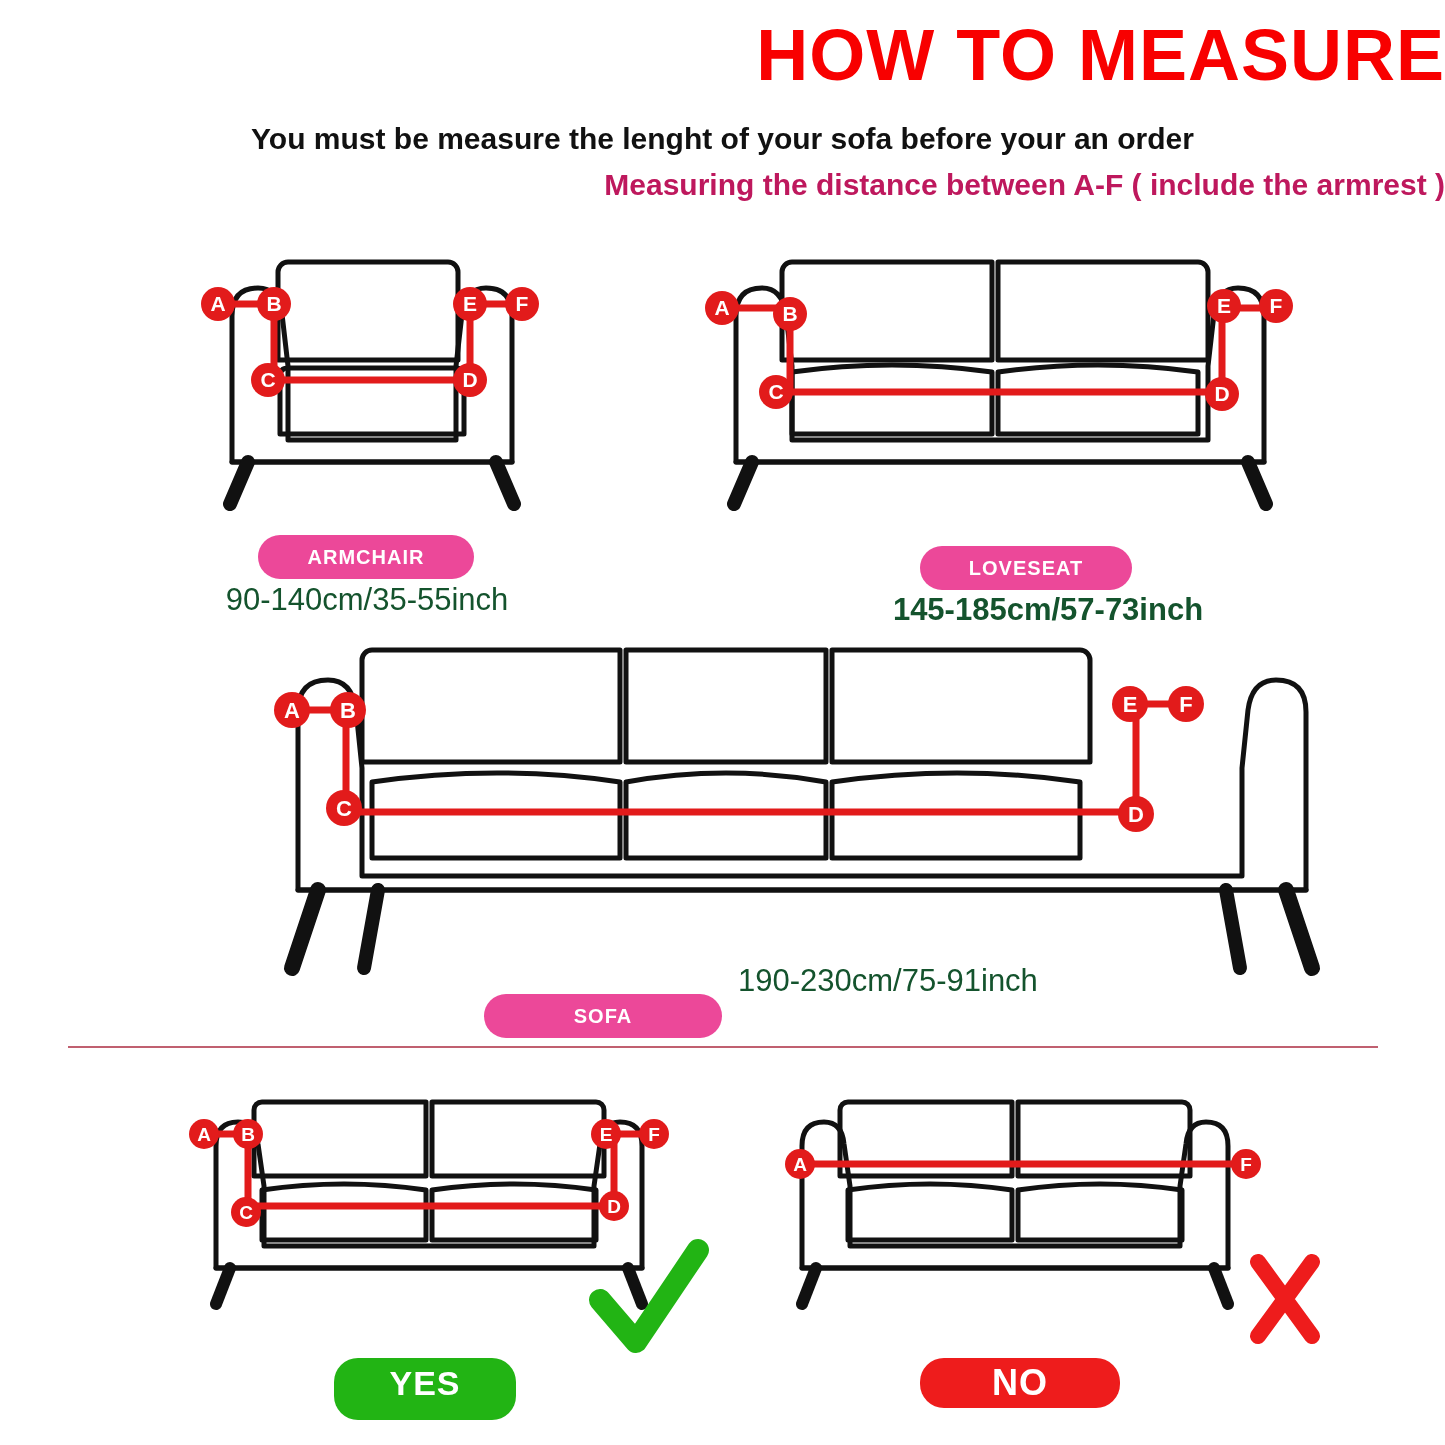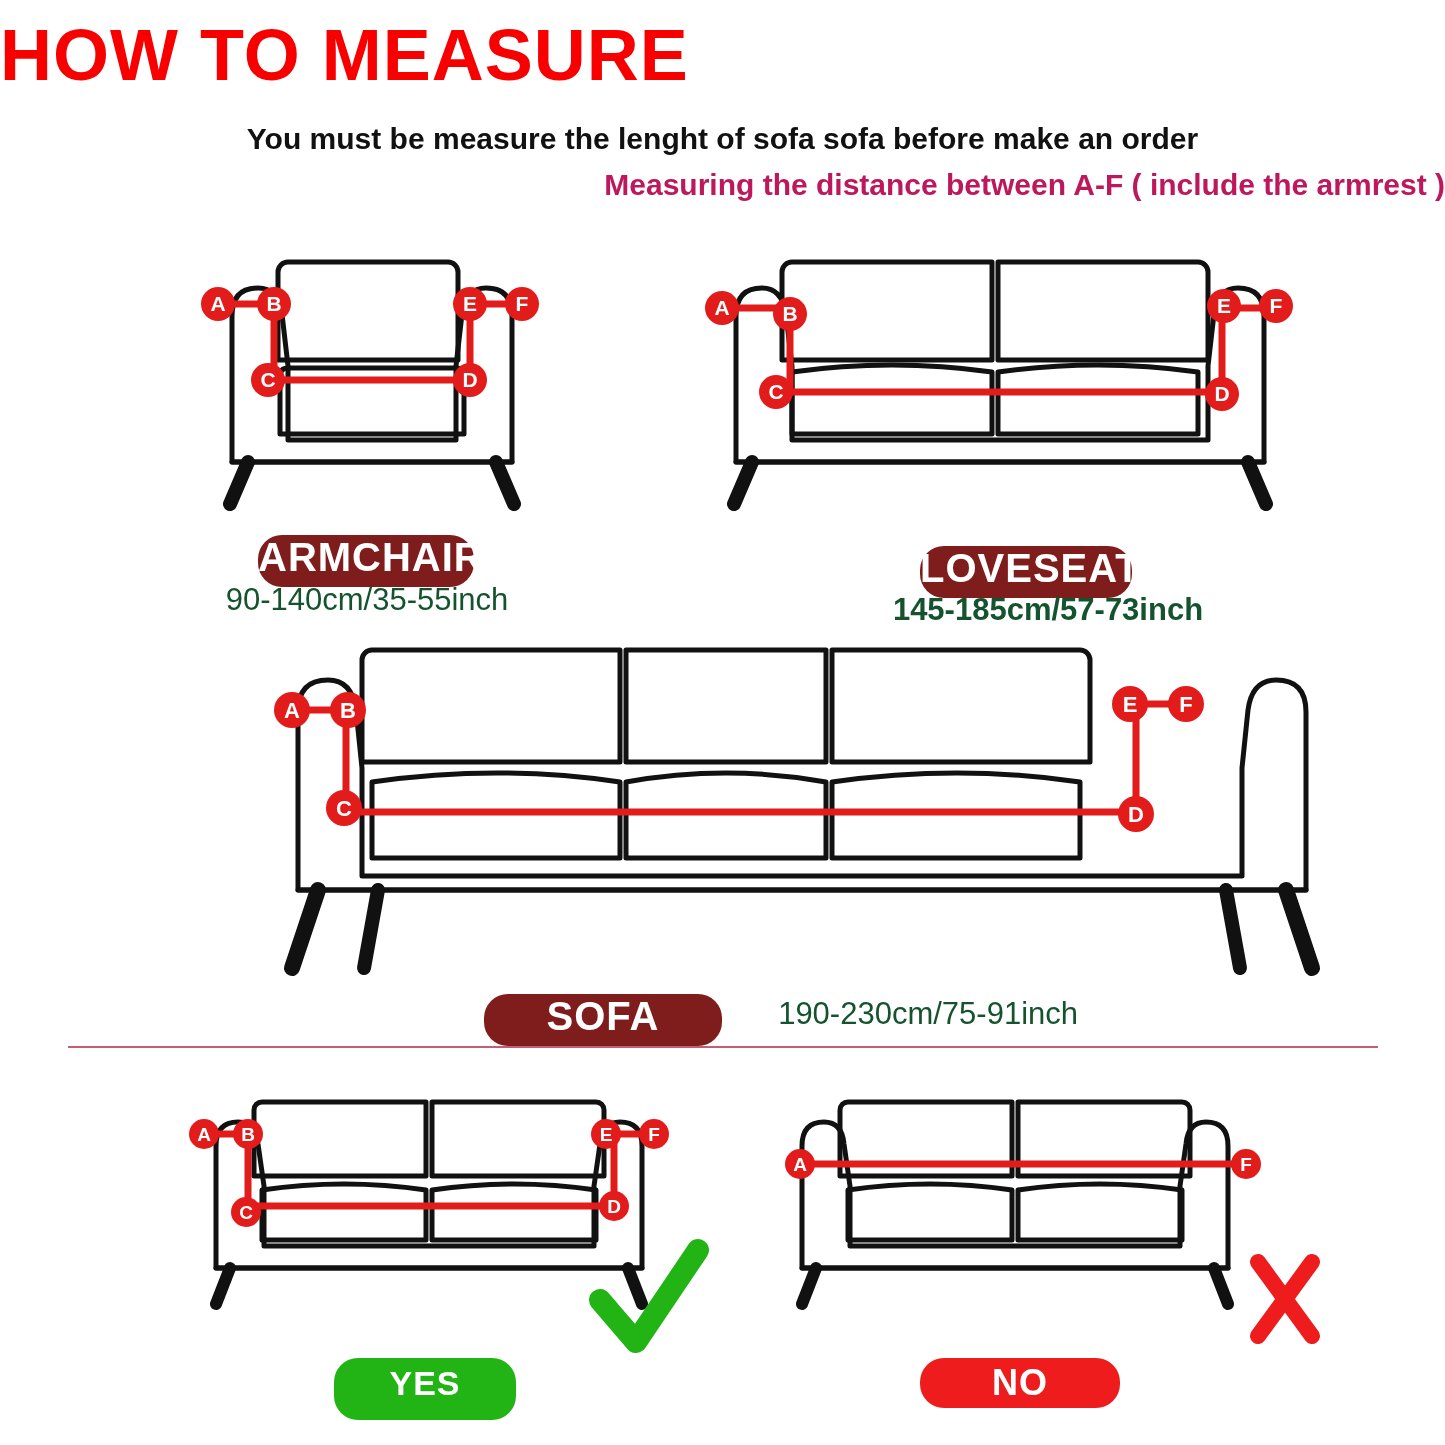--- a/index.html
+++ b/index.html
@@ -2,52 +2,52 @@
 <html><head>
 <meta charset="utf-8">
 <style>
   html,body{margin:0;padding:0;}
   body{
     width:1445px;height:1445px;background:#ffffff;
     font-family:"Liberation Sans", sans-serif;
     position:relative;overflow:hidden;
   }
   .title{
-    position:absolute;top:14px;left:0;width:100%;text-align:left;
+    position:absolute;top:14px;left:0;width:100%;text-align:right;
     font-size:72px;font-weight:bold;color:#f80000;letter-spacing:1px;
   }
   .sub1{
     position:absolute;top:122px;left:0;width:100%;text-align:center;
     font-size:30px;font-weight:bold;color:#111;
   }
   .sub2{
     position:absolute;top:168px;left:0;width:100%;text-align:right;
     font-size:30px;font-weight:bold;color:#be185d;
   }
   .pill{
-    position:absolute;background:#7f1d1d;color:#ffffff;border-radius:24px;
-    font-size:40px;font-weight:bold;text-align:center;line-height:44px;
-    height:52px;letter-spacing:1px;
+    position:absolute;background:#ec4899;color:#ffffff;border-radius:24px;
+    font-size:20px;font-weight:bold;text-align:center;line-height:44px;
+    height:44px;letter-spacing:1px;
   }
   .pill.green{background:#22b414;}
   .pill.red{background:#ee1c1c;}
   .dim{
     position:absolute;color:#14532d;font-size:31px;font-weight:normal;
     text-align:center;white-space:nowrap;
   }
   svg{position:absolute;top:0;left:0;width:1445px;height:1445px;}
   .divider{
     position:absolute;left:68px;top:1046px;width:1310px;height:2px;background:#c06070;
   }
 </style>
 </head>
 <body>
 
 <div class="title">HOW TO MEASURE</div>
-<div class="sub1">You must be measure the lenght of sofa sofa before make an order</div>
+<div class="sub1">You must be measure the lenght of your sofa before your an order</div>
 <div class="sub2">Measuring the distance between A-F ( include the armrest )</div>
 
 <svg viewBox="0 0 1445 1445" xmlns="http://www.w3.org/2000/svg">
   <g fill="none" stroke="#111111" stroke-width="5" stroke-linejoin="round" stroke-linecap="round">
 
     <g>
 
       <path d="M288 262 h160 a10 10 0 0 1 10 10 v88 h-180 v-88 a10 10 0 0 1 10 -10 z"></path>
 
       <path d="M232 316 q0 -28 26 -28 q20 0 24 26 l6 52 v74 h168 v-74 l6 -52 q4 -26 24 -26 q26 0 26 28 v146 h-280 z"></path>
@@ -260,16 +260,16 @@
 
 <div class="divider"></div>
 
 <div class="pill" style="left:258px;top:535px;width:216px;">ARMCHAIR</div>
 <div class="dim" style="left:172px;top:582px;width:390px;">90-140cm/35-55inch</div>
 
 <div class="pill" style="left:920px;top:546px;width:212px;">LOVESEAT</div>
 <div class="dim" style="left:848px;top:592px;width:400px;font-weight:bold;">145-185cm/57-73inch</div>
 
 <div class="pill" style="left:484px;top:994px;width:238px;">SOFA</div>
-<div class="dim" style="left:738px;top:996px;width:340px;text-align:right;">190-230cm/75-91inch</div>
+<div class="dim" style="left:738px;top:963px;width:340px;text-align:left;">190-230cm/75-91inch</div>
 
 <div class="pill green" style="left:334px;top:1358px;width:182px;height:62px;line-height:50px;font-size:34px;">YES</div>
 <div class="pill red" style="left:920px;top:1358px;width:200px;height:50px;line-height:50px;font-size:36px;">NO</div>
 
 </body></html>

